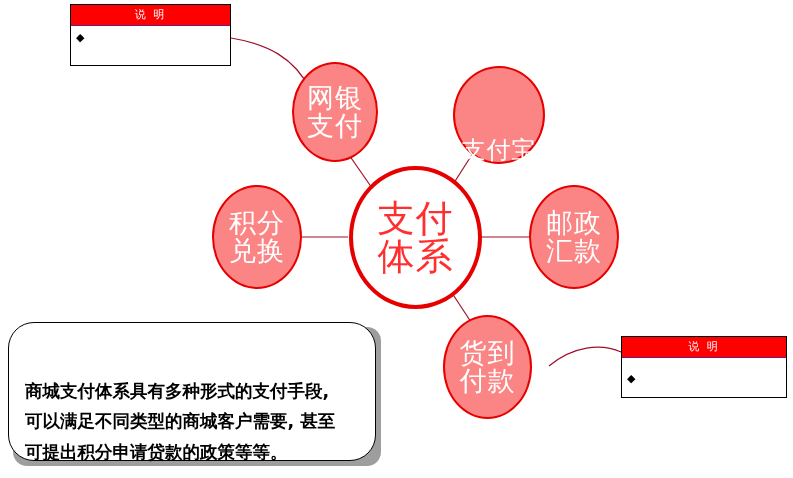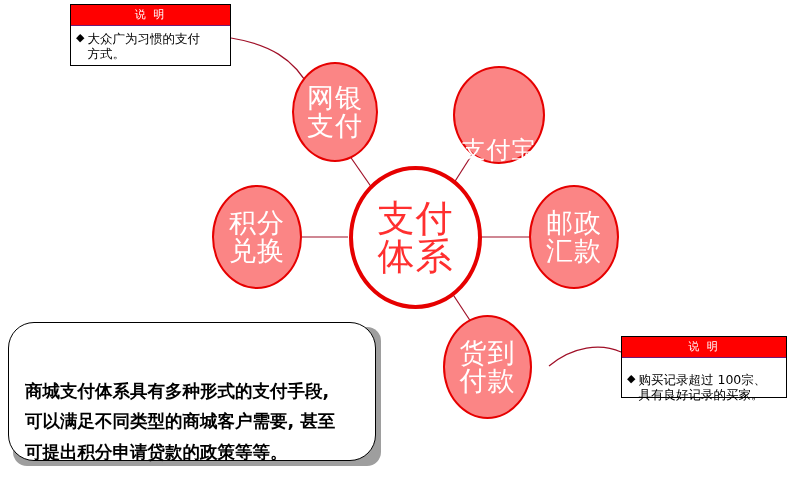--- a/index.html
+++ b/index.html
@@ -147,31 +147,27 @@
 
   <div class="node node-center" style="left:349px; top:166px; width:133px; height:143px;">
     <span class="node-label">支付
 体系</span>
   </div>
 
   <div class="callout" style="left:70px; top:4px; width:161px; height:62px;">
     <div class="callout-header">说 明</div>
     <div class="callout-body">
       <span class="bullet">◆</span>
-      <span class="callout-text">大众广为习惯的支付
-方式。</span>
     </div>
   </div>
 
   <div class="callout" style="left:621px; top:336px; width:166px; height:62px;">
     <div class="callout-header">说 明</div>
     <div class="callout-body" style="padding-top:14px;">
       <span class="bullet">◆</span>
-      <span class="callout-text">购买记录超过 100宗、
-具有良好记录的买家。</span>
     </div>
   </div>
 
   <div class="desc-shadow" style="left:13px; top:327px; width:368px; height:139px;"></div>
   <div class="desc-panel" style="left:8px; top:322px; width:368px; height:139px;">
     <span>商城支付体系具有多种形式的支付手段,
 可以满足不同类型的商城客户需要,  甚至
 可提出积分申请贷款的政策等等。</span>
   </div>
 

